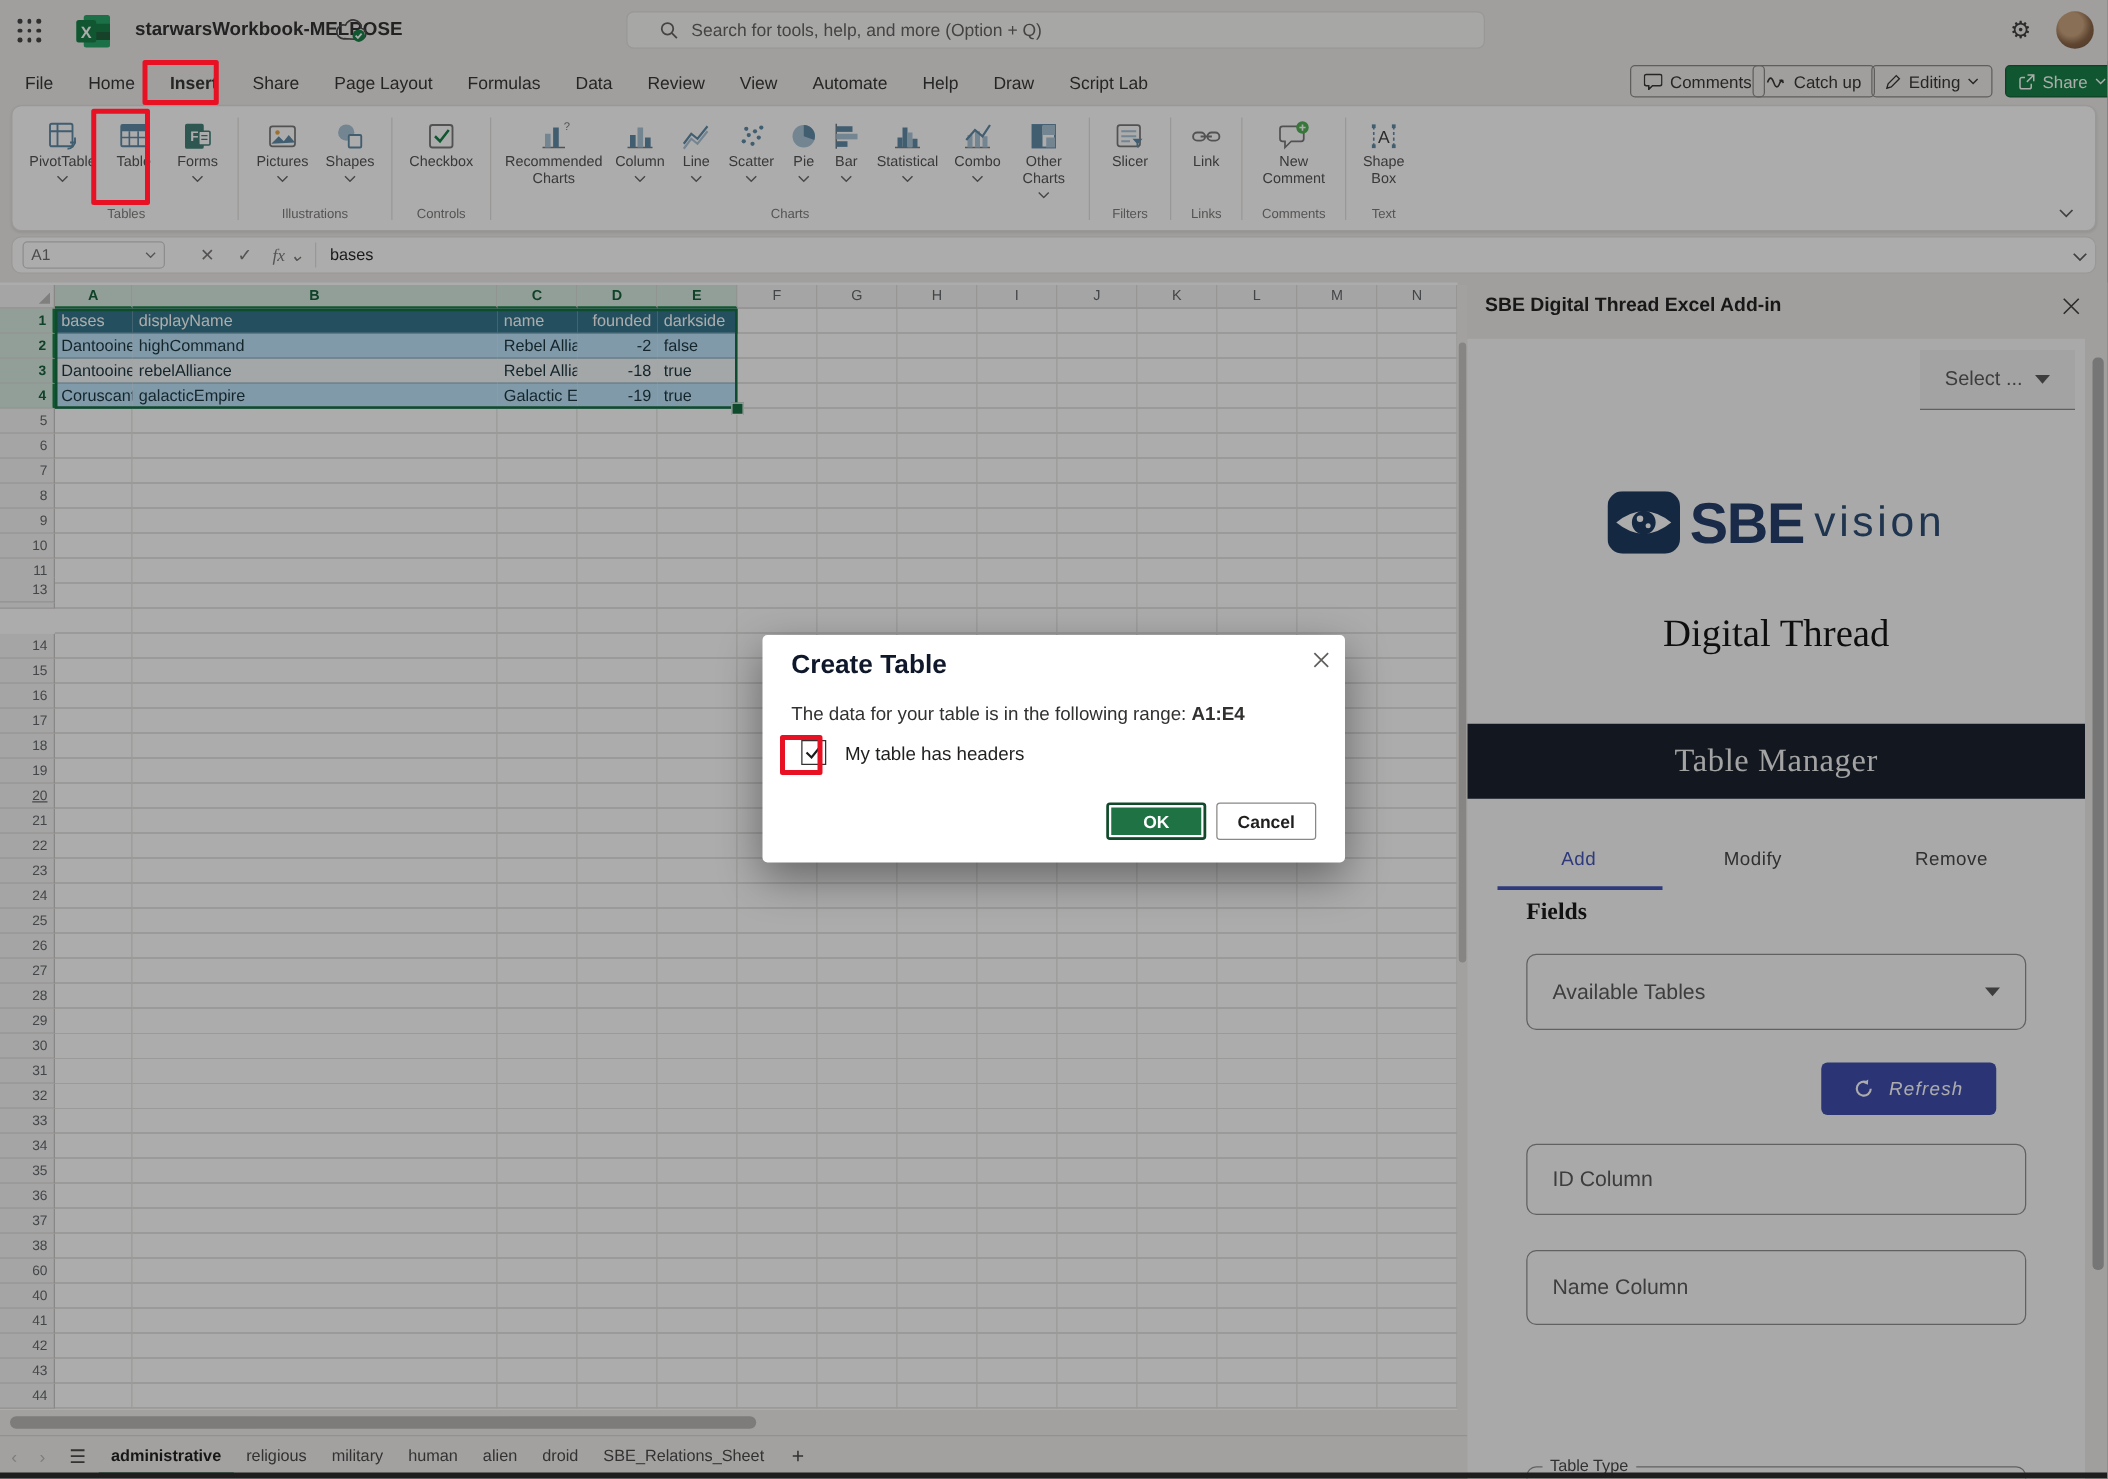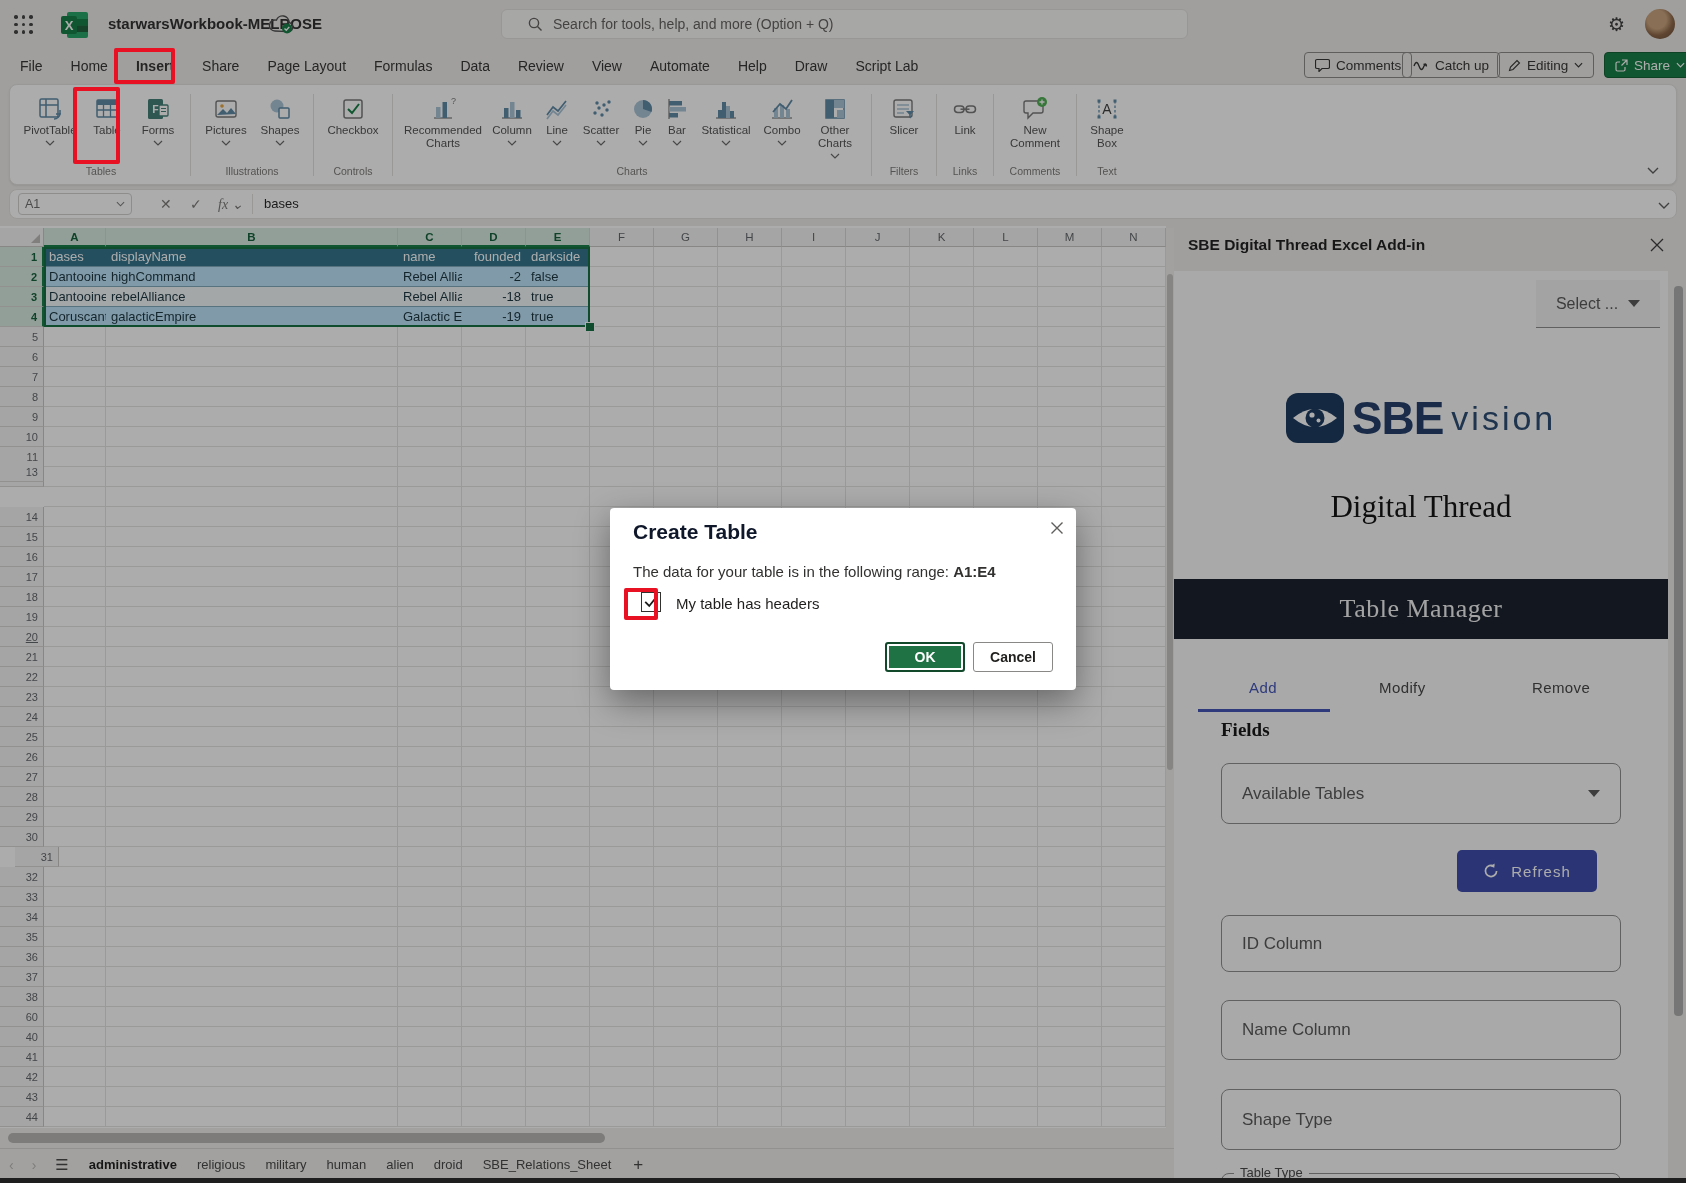--- a/index.html
+++ b/index.html
@@ -105,21 +105,21 @@
   #tm-banner{position:absolute;left:0;top:308px;width:494px;height:60px;background:#141C28;display:flex;align-items:center;justify-content:center;}
   #tm-banner span{font-family:"Liberation Serif","DejaVu Serif",serif;font-size:26px;color:#F2F2F2;letter-spacing:.5px;}
   .ptab{position:absolute;top:408px;font-size:15px;color:#424242;letter-spacing:.4px;cursor:pointer;}
   .ptab.active{color:#3F51B5;}
   #ptab-underline{position:absolute;left:24px;top:438px;width:132px;height:2.5px;background:#3F51B5;}
   #fields-label{position:absolute;left:47px;top:448px;font-family:"Liberation Serif","DejaVu Serif",serif;font-size:19px;font-weight:700;color:#111;}
   .pfield{position:absolute;left:47px;width:400px;border:1px solid #8C8C8C;border-radius:8px;box-sizing:border-box;
           display:flex;align-items:center;justify-content:space-between;padding:0 20px;background:transparent;cursor:text;}
   .pfield span{font-size:17px;color:#555;}
   #refresh-btn{position:absolute;left:283px;top:579px;width:140px;height:42px;background:#3949AB;border-radius:5px;
-               display:flex;align-items:center;justify-content:center;gap:12px;cursor:pointer;}
+               display:flex;align-items:center;justify-content:center;gap:12px;cursor:pointer;font-style:italic;}
   #refresh-btn span{color:#fff;font-size:15px;letter-spacing:1px;}
   #tt-notch{position:absolute;left:60px;top:894px;background:#FBFBFB;padding:0 6px;font-size:13px;color:#444;z-index:2;}
   #panel-vscroll{position:absolute;left:500px;top:48px;width:9px;height:905px;}
   #panel-vscroll i{position:absolute;left:0;top:12px;width:9px;height:730px;background:#ADADAD;border-radius:4px;display:block;}
 
   
   #dim{left:0;top:0;width:1686px;height:1183px;background:rgba(18,18,18,.35);z-index:60;pointer-events:none;}
   #bottom-strip{left:0;top:1178px;width:1686px;height:5px;background:#262626;z-index:5;}
 
   
@@ -634,21 +634,21 @@
       <div class="rowhdr" style="position: absolute; top: 647px;">21</div>
       <div class="rowhdr" style="position: absolute; top: 667px;">22</div>
       <div class="rowhdr" style="position: absolute; top: 687px;">23</div>
       <div class="rowhdr" style="position: absolute; top: 707px;">24</div>
       <div class="rowhdr" style="position: absolute; top: 727px;">25</div>
       <div class="rowhdr" style="position: absolute; top: 747px;">26</div>
       <div class="rowhdr" style="position: absolute; top: 767px;">27</div>
       <div class="rowhdr" style="position: absolute; top: 787px;">28</div>
       <div class="rowhdr" style="position: absolute; top: 807px;">29</div>
       <div class="rowhdr" style="position: absolute; top: 827px;">30</div>
-      <div class="rowhdr" style="position: absolute; top: 847px; margin-left: 15px;">31</div>
+      <div class="rowhdr" style="position: absolute; top: 847px;">31</div>
       <div class="rowhdr" style="position: absolute; top: 867px;">32</div>
       <div class="rowhdr" style="position: absolute; top: 887px;">33</div>
       <div class="rowhdr" style="position: absolute; top: 907px;">34</div>
       <div class="rowhdr" style="position: absolute; top: 927px;">35</div>
       <div class="rowhdr" style="position: absolute; top: 947px;">36</div>
       <div class="rowhdr" style="position: absolute; top: 967px;">37</div>
       <div class="rowhdr" style="position: absolute; top: 987px;">38</div>
       <div class="rowhdr" style="position: absolute; top: 1007px;">60</div>
       <div class="rowhdr" style="position: absolute; top: 1027px;">40</div>
       <div class="rowhdr" style="position: absolute; top: 1047px;">41</div>
@@ -743,23 +743,20 @@
           <path d="M11.6 0.6 L11.3 4.8 L7.4 3.2 Z" fill="#fff"></path>
         </svg>
         <span>Refresh</span>
       </div>
       <div class="pfield" style="top:644px;height:57px;">
         <span>ID Column</span>
       </div>
       <div class="pfield" style="top:729px;height:60px;">
         <span>Name Column</span>
       </div>
-      <div class="pfield" style="top:818px;height:61px;">
-        <span>Shape Type</span>
-      </div>
       <div id="tt-notch">Table Type</div>
       <div class="pfield" style="top:902px;height:58px;">
         
         
       </div>
     </div>
     <div id="panel-vscroll">
         <i></i>
       </div>
   </div>

